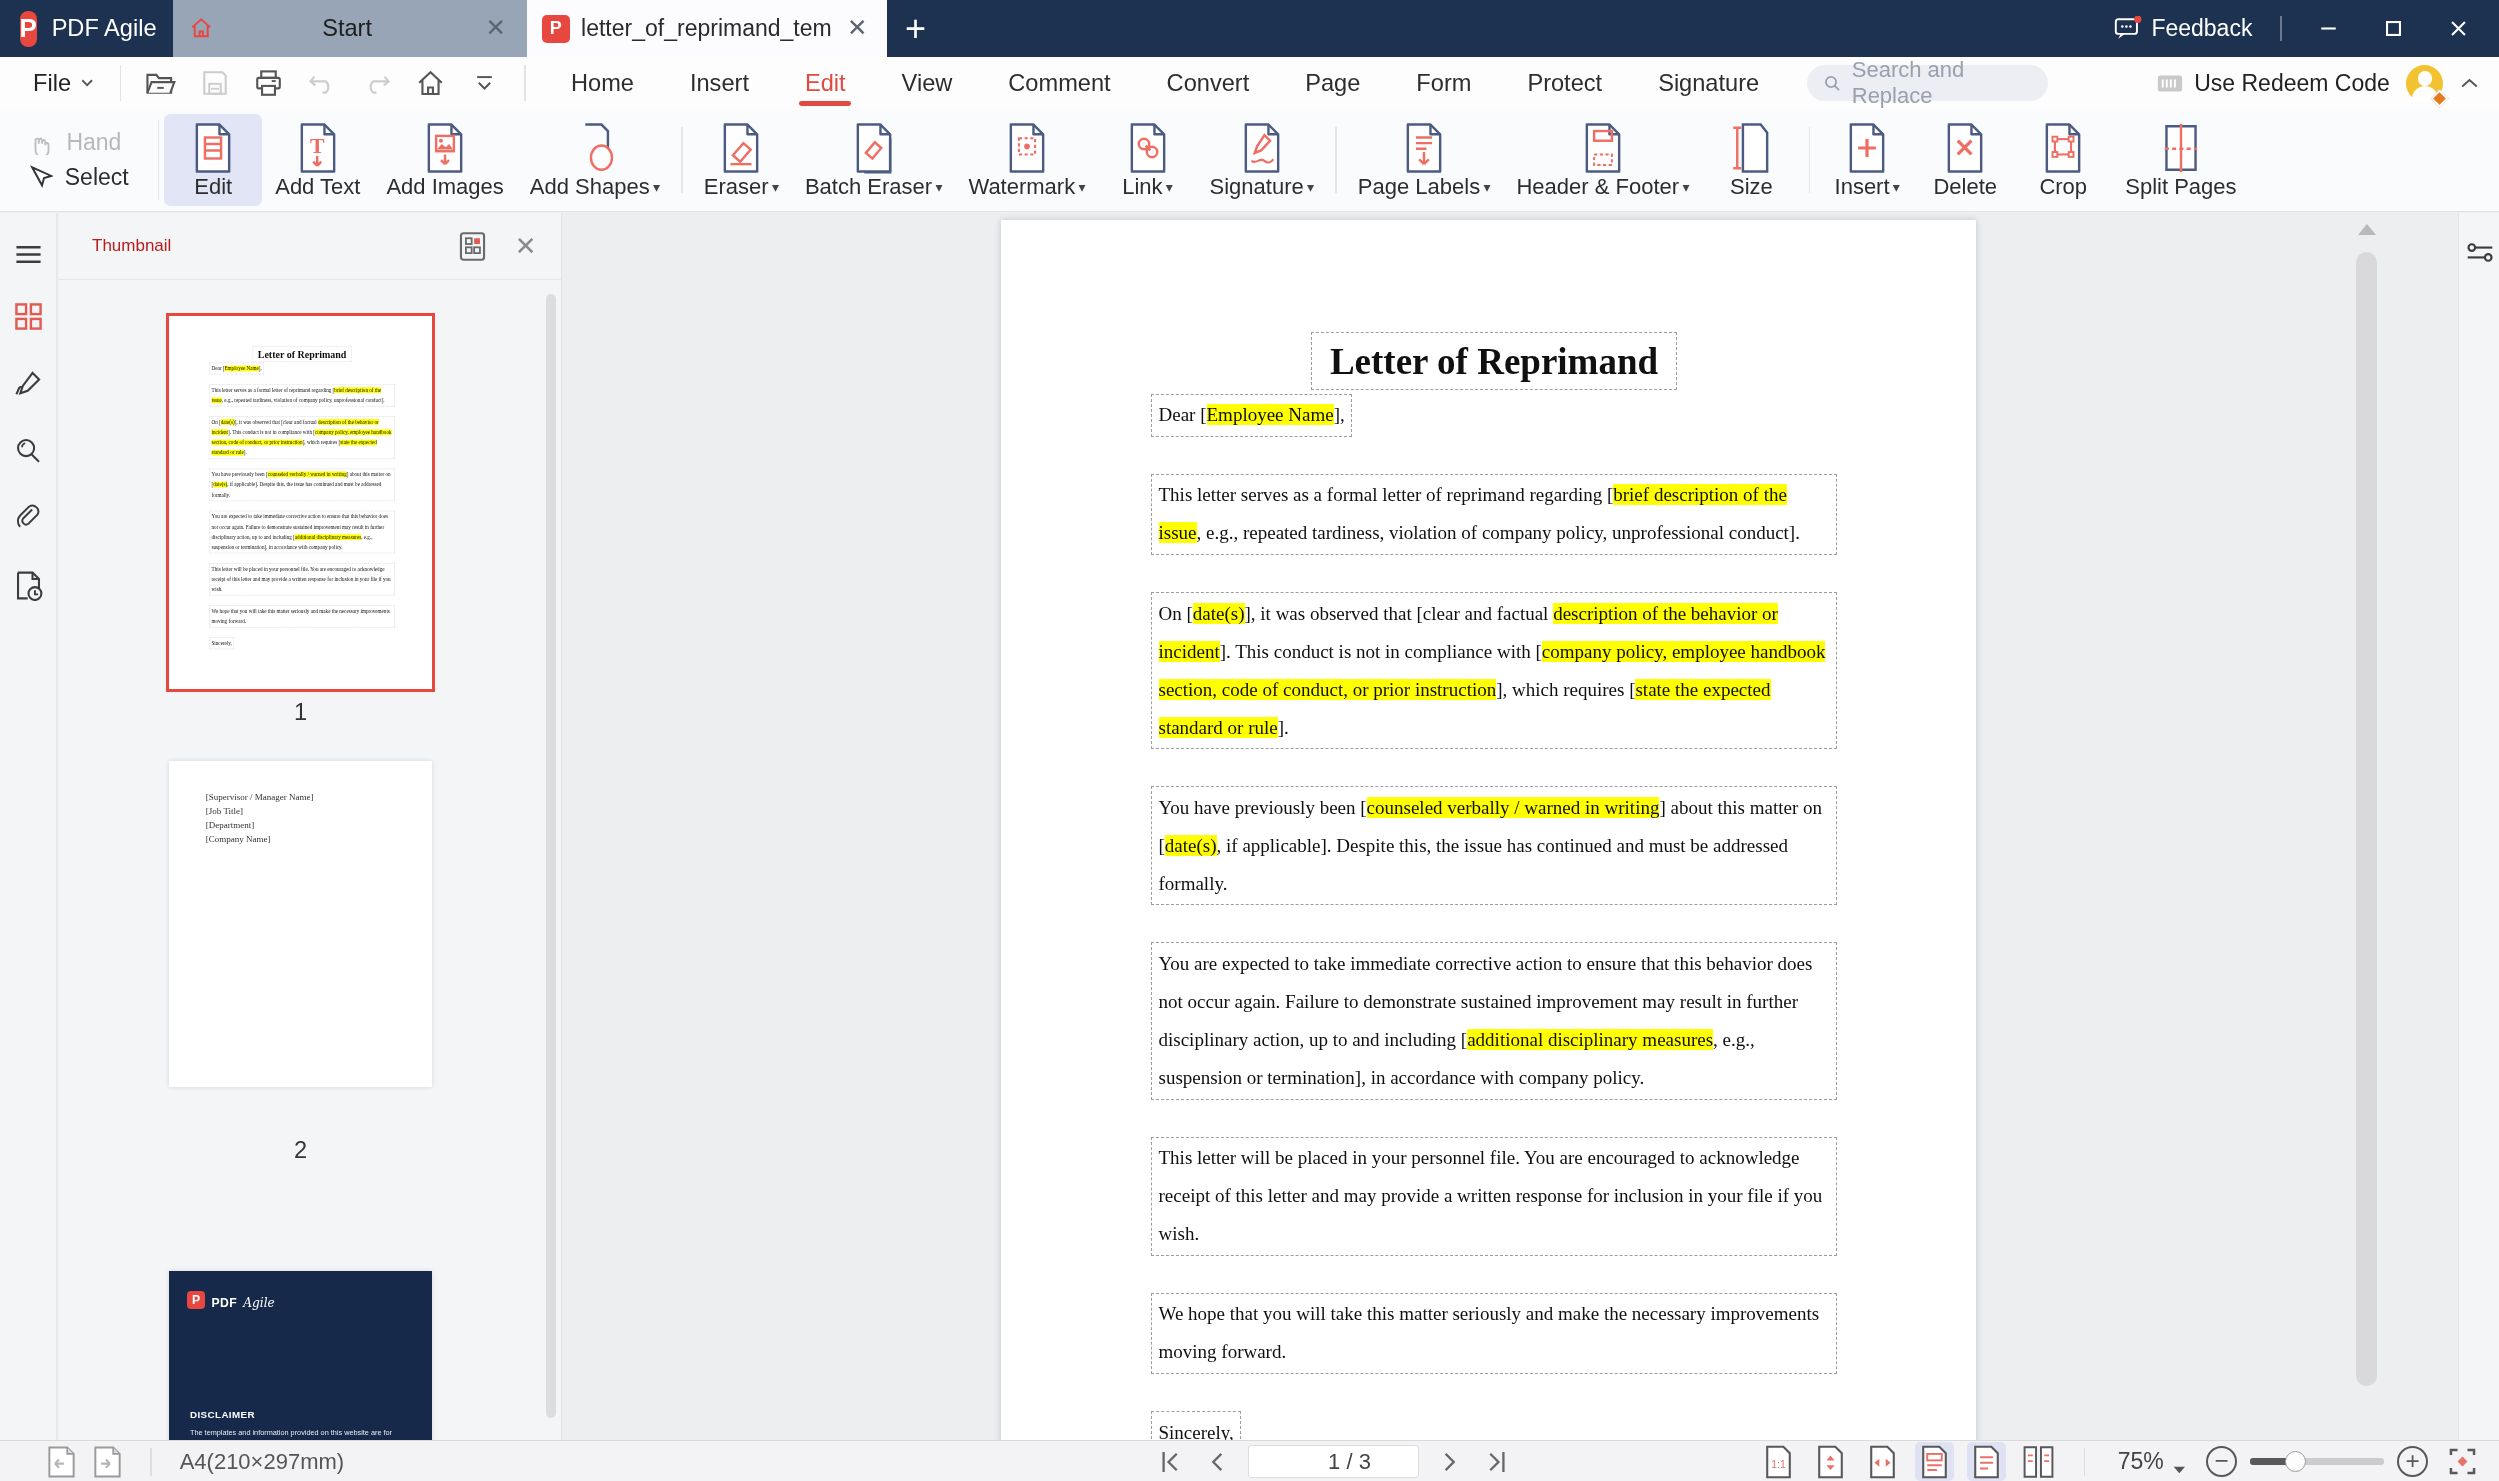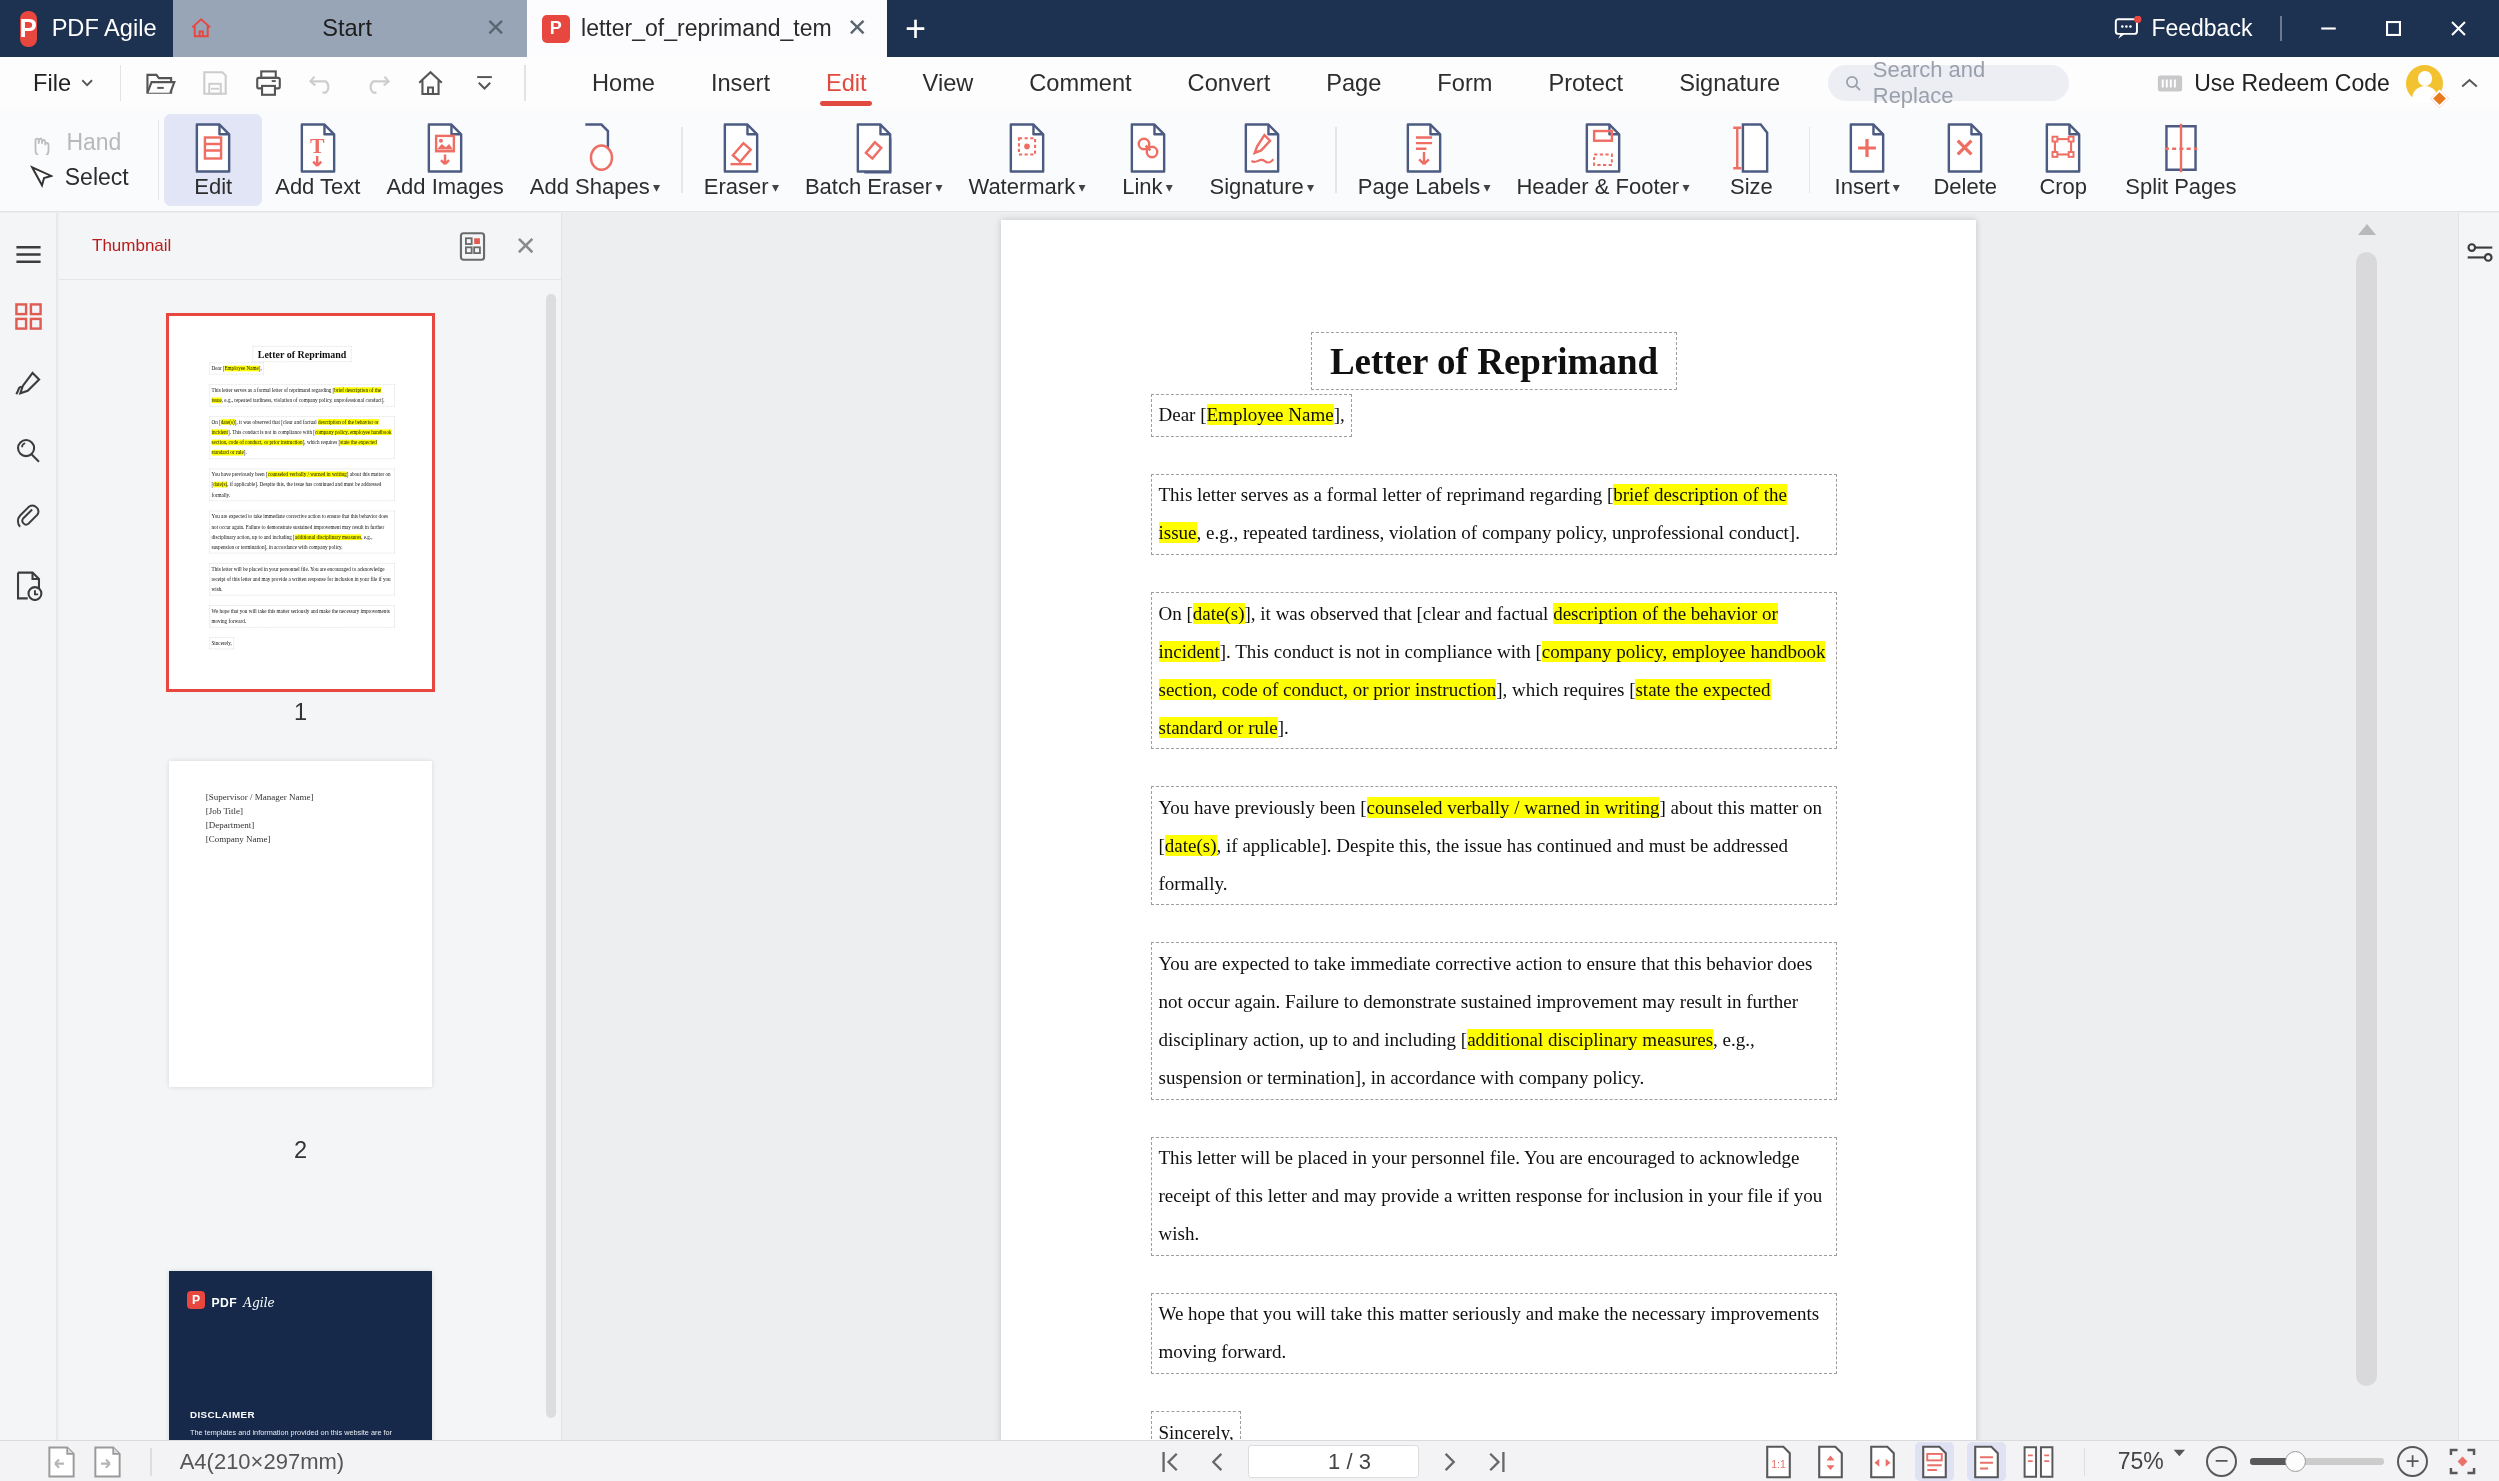--- a/index.html
+++ b/index.html
@@ -24,21 +24,21 @@
   .feedback { display:flex; align-items:center; gap:9.8px; font-size:23px; position:relative; }
   .tb-sep { width:1.6px; height:24.4px; background:rgba(255,255,255,.35); }
   .winbtn { width:37px; height:37px; display:flex; align-items:center; justify-content:center; }
 
   
   .menubar { position:absolute; left:0; top:57px; width:2500px; height:52px; background:#fdfdfd; display:flex; align-items:center; }
   .file-group { display:flex; align-items:center; gap:8.1px; padding:0 24.4px 0 33px; font-size:23.6px; color:#222; }
   .mb-sep { width:1.6px; height:36px; background:#e3e3e5; }
   .qicons { display:flex; align-items:center; gap:21px; padding:0 23px; }
   .qicons .qi { display:flex; align-items:center; justify-content:center; width:33px; height:33px; }
-  .menu-items { display:flex; align-items:center; gap:0; padding-left:38px; }
+  .menu-items { display:flex; align-items:center; gap:0; padding-left:17px; }
   .mi { position:relative; padding:11.4px 28px; font-size:23.6px; color:#2d2d2d; }
   .mi.active { color:#e04a3f; }
   .mi.active::after { content:""; position:absolute; left:50%; transform:translateX(-50%); bottom:1.6px; width:52px; height:4.9px; background:#e04a3f; border-radius:2.4px; }
   .search-pill { margin-left:19.6px; width:241px; height:36px; background:#eceef4; border-radius:18px; display:flex; align-items:center; gap:9.8px; padding:0 16.3px; color:#9aa0ab; font-size:22px;justify-content:space-between; }
   .menubar-right { margin-left:auto; display:flex; align-items:center; gap:16.3px; padding-right:19.6px; }
   .redeem { display:flex; align-items:center; gap:9.8px; font-size:23px; color:#222; }
   .avatar { width:37px; height:37px; border-radius:50%; background:#f2c230; position:relative; overflow:visible; }
   .avatar .head { position:absolute; left:11.4px; top:6.5px; width:14.7px; height:14.7px; border-radius:50%; background:#fff; }
   .avatar .body { position:absolute; left:5.7px; top:21px; width:26px; height:16.3px; border-radius:13px 13px 0 0; background:#fff; }
   .avatar .gem { position:absolute; right:-3.3px; bottom:-3.3px; width:13px; height:13px; background:#e87a1e; border:2.4px solid #fff; transform:rotate(45deg); }
@@ -92,21 +92,21 @@
   
   .statusbar { position:absolute; left:0; top:1440px; width:2500px; height:42px; background:#f3f3f5; border-top:1.6px solid #dadadc; display:flex; align-items:center; }
   .sb-left { display:flex; align-items:center; gap:14.7px; padding-left:46px; }
   .sb-sep { width:1.6px; height:28px; background:#dedee0; margin:0 13px; }
   .size-label { color:#555; font-size:22px; }
   .sb-center { position:absolute; left:1157px; display:flex; align-items:center; gap:21px; }
   .page-ind { width:171px; height:33px; background:#fff; border:1.6px solid #dcdcdc; border-radius:3.3px; display:flex; align-items:center; justify-content:center; font-size:22px; color:#444;padding-left:32px; }
   .sb-right { position:absolute; right:21px; display:flex; align-items:center; gap:13px; }
   .vicon { width:39px; height:39px; display:flex; align-items:center; justify-content:center; border-radius:4.9px; }
   .vicon.active { background:#dfe2f3; }
-  .zoom-label { display:flex; align-items:flex-start; gap:8.1px; font-size:23px; color:#444; margin:0 6.5px; }
+  .zoom-label { display:flex; align-items:flex-end; gap:8.1px; font-size:23px; color:#444; margin:0 6.5px; }
   .slider { position:relative; width:134px; height:6.5px; background:#cccccd; border-radius:3.3px; }
   .slider .fill { position:absolute; left:0; top:0; height:6.5px; width:34%; background:#59595b; border-radius:3.3px; }
   .slider .knob { position:absolute; left:calc(34% - 10.6px); top:-7.3px; width:21px; height:21px; background:#fdfdfd; border:1.6px solid #9a9a9c; border-radius:50%; }
   .circbtn { width:31px; height:31px; border:2.4px solid #58585a; border-radius:50%; display:flex; align-items:center; justify-content:center; color:#58585a; font-size:24.4px; line-height:1; }
 </style>
 </head>
 <body>
 
 <div class="titlebar">
   <div class="brand">

